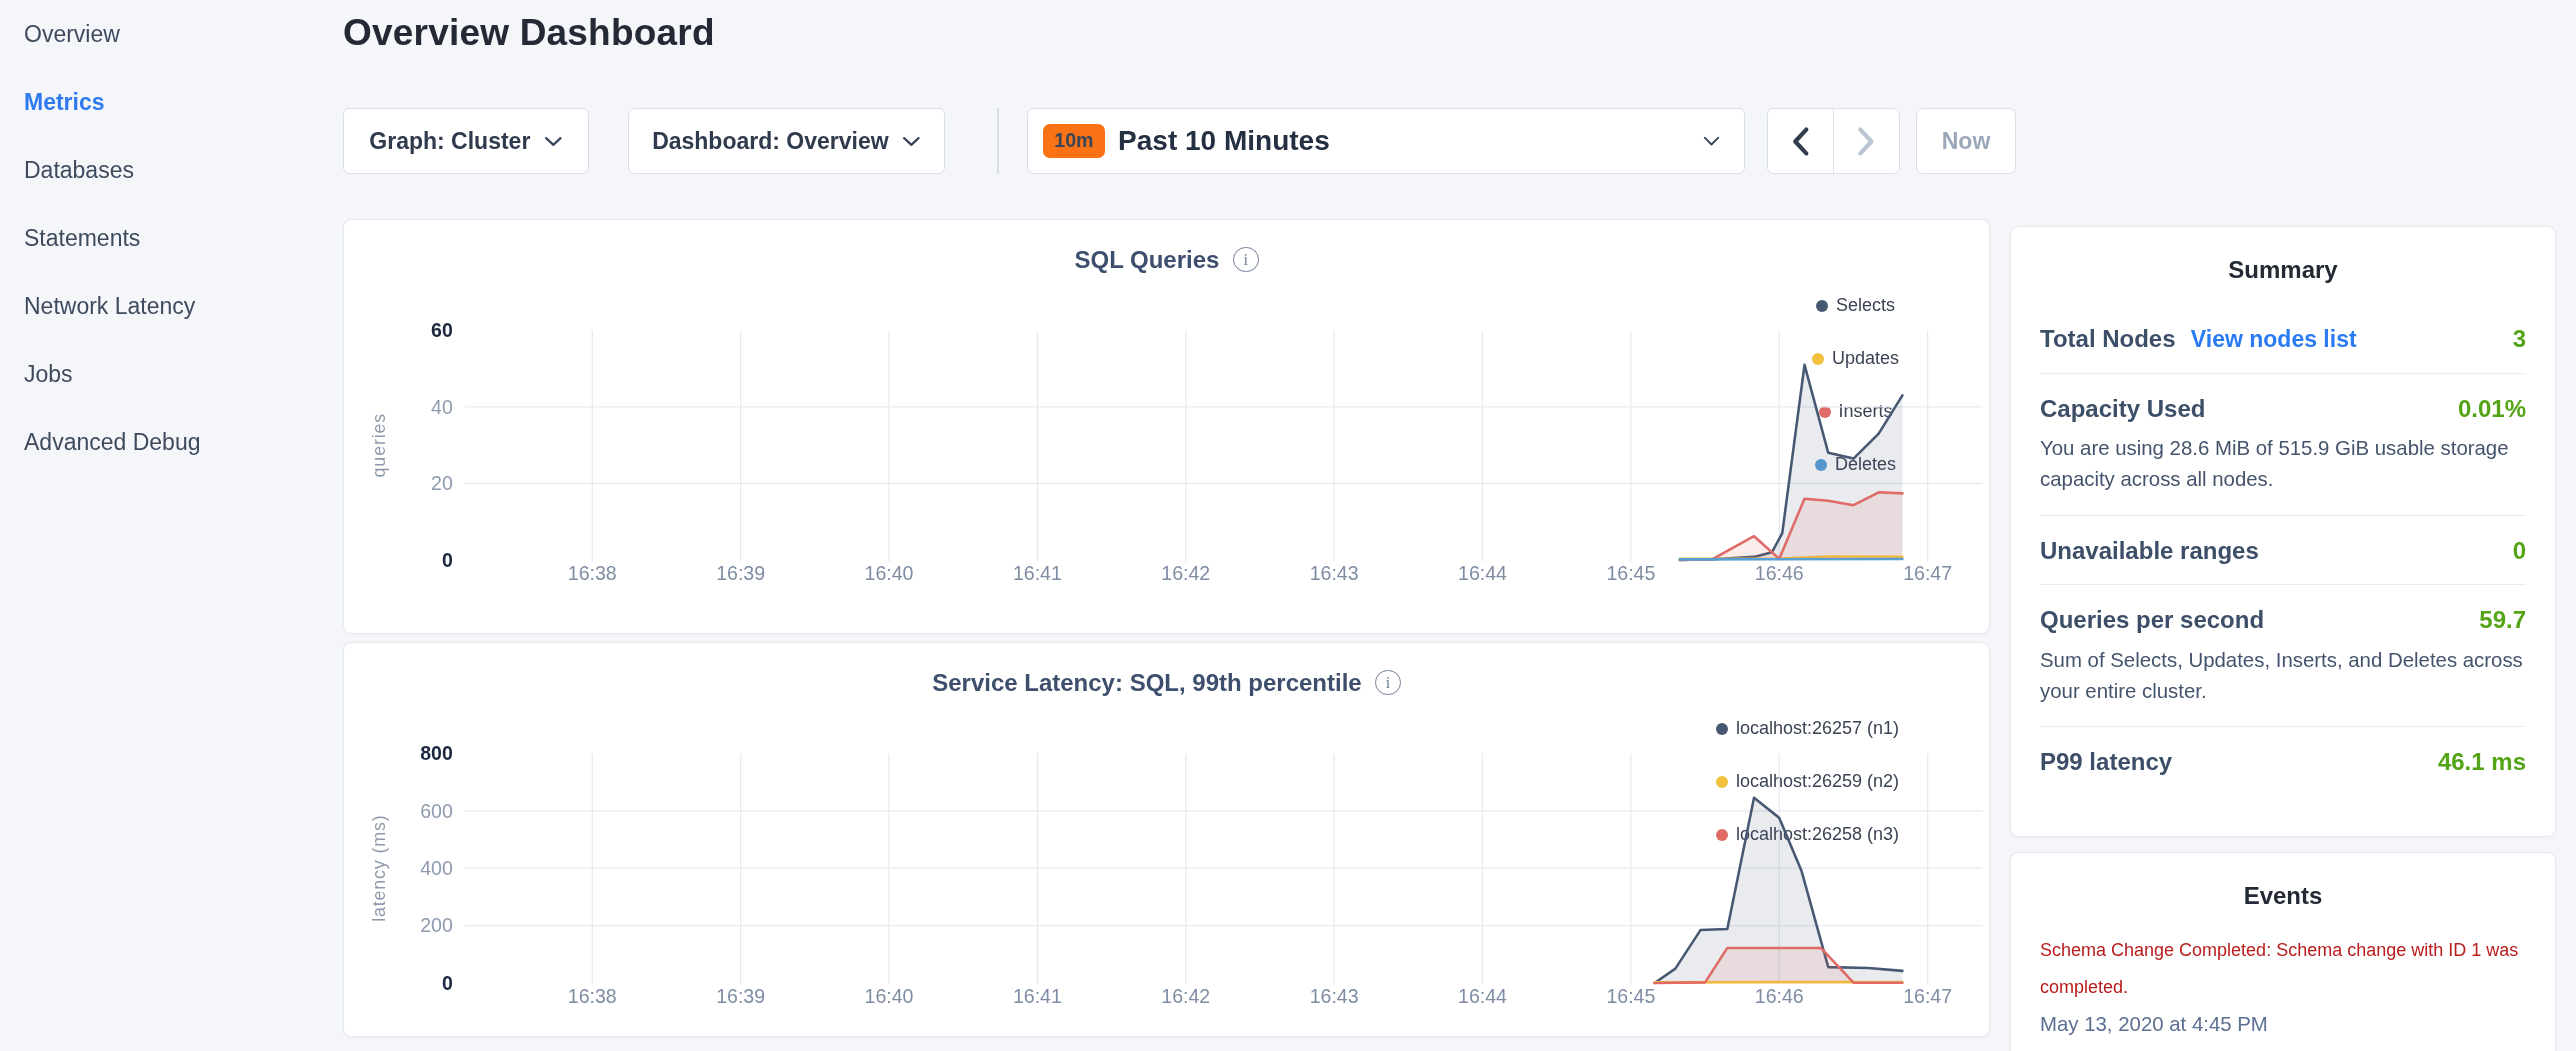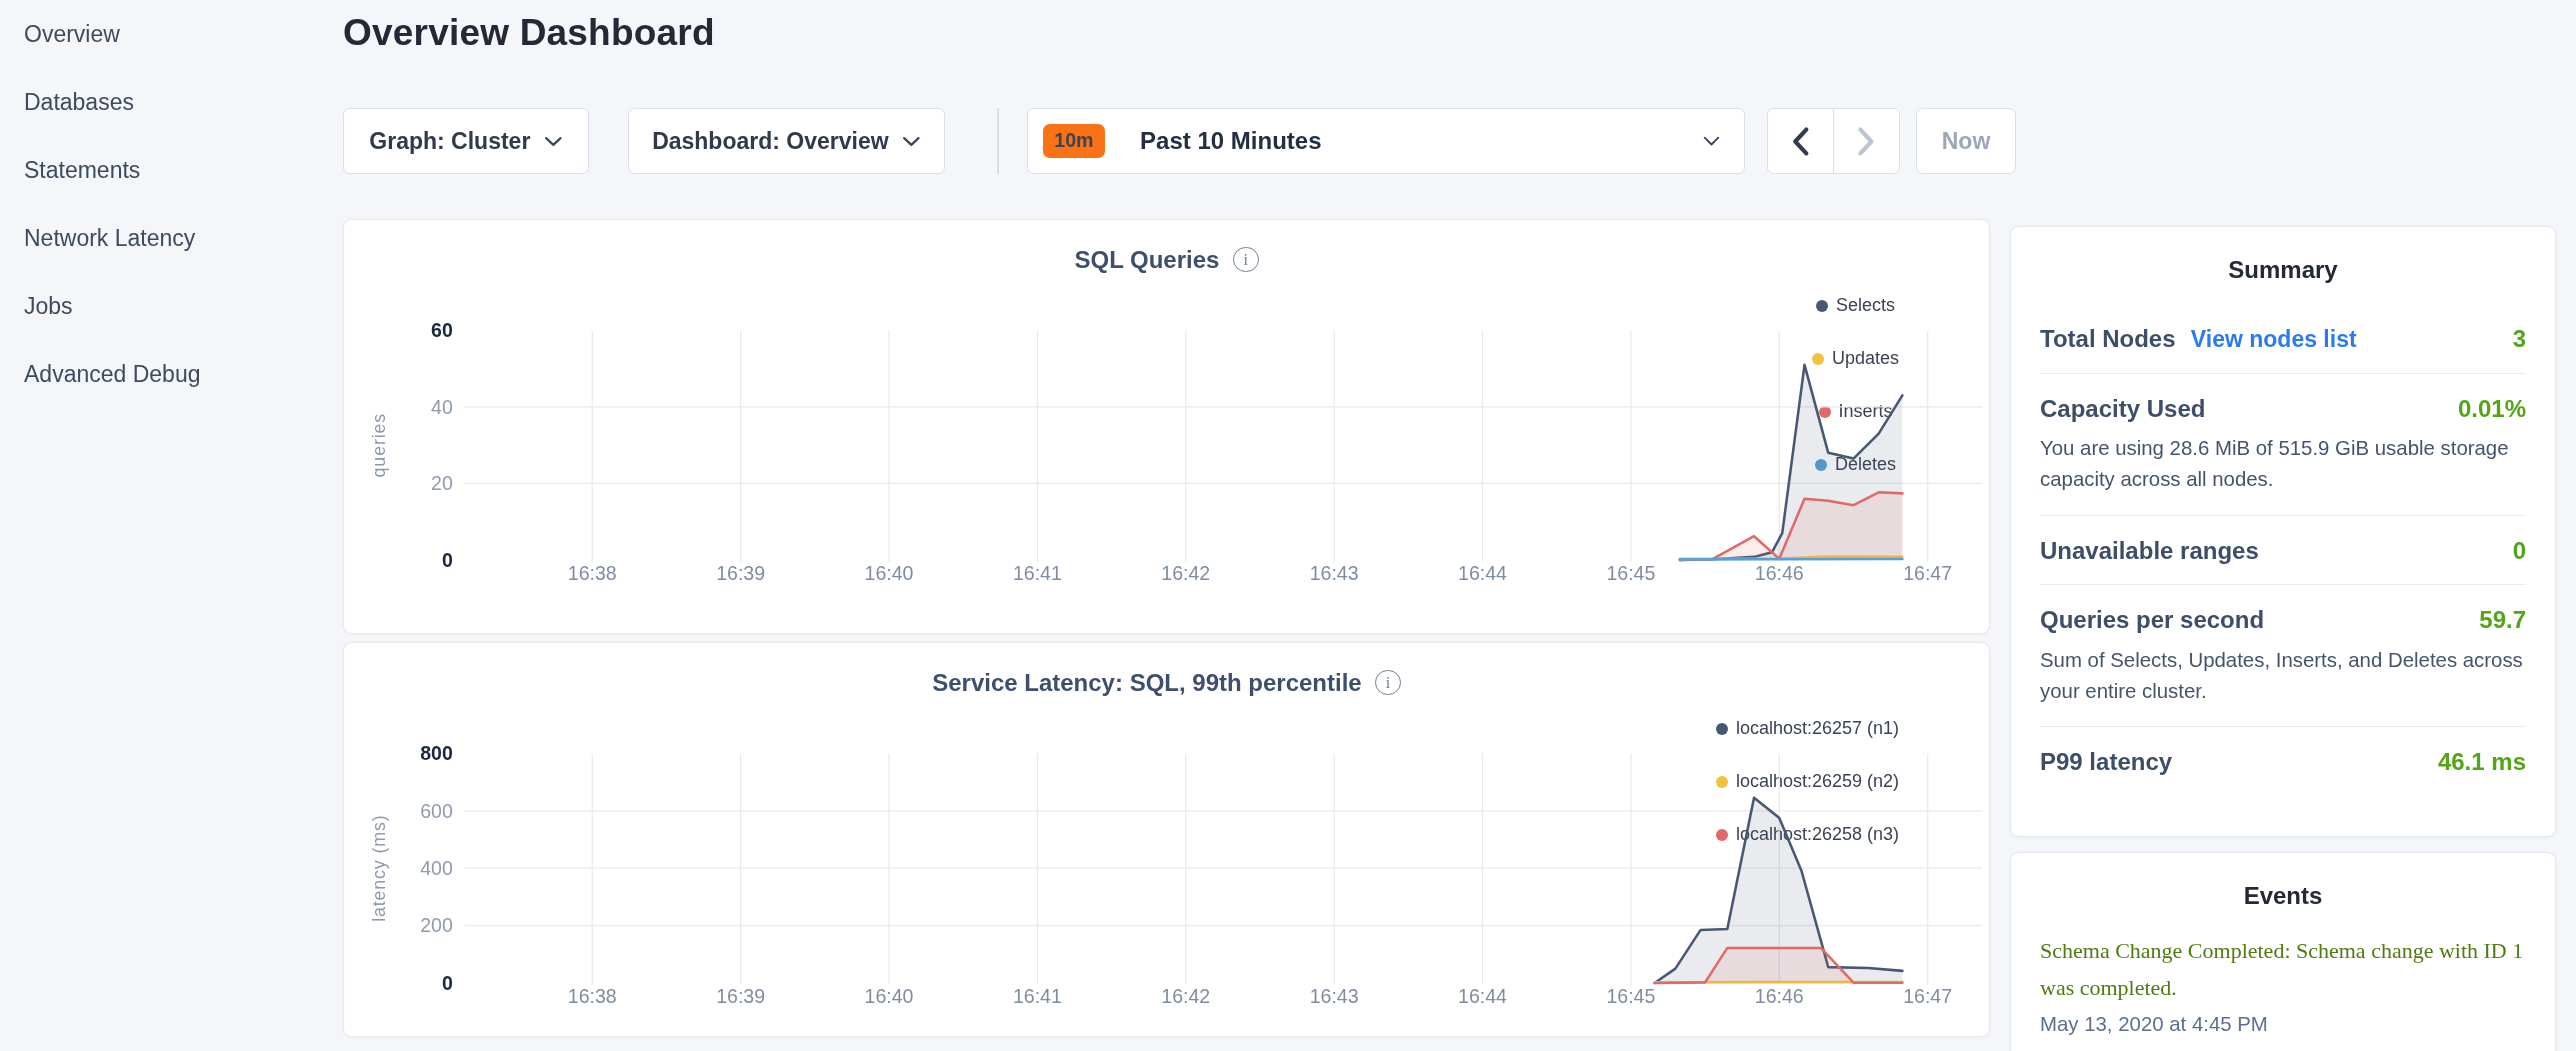--- a/index.html
+++ b/index.html
@@ -28,21 +28,21 @@
     cursor:pointer; gap:13.6px;
   }
   .dd-graph{ left:343px; width:246px; }
   .dd-dashboard{ left:628px; width:317px; }
   .vdivider{ position:absolute; left:997px; top:108px; width:1.7px; height:66px; background:#d9dee6; }
   .dd-time{ left:1027px; width:718px; justify-content:flex-start; padding:0 24px 0 15.3px; }
   .time-badge{
     background:#f97316; color:#3a4557; font-size:19.6px; font-weight:700;
     border-radius:6.8px; padding:6.8px 11px; line-height:1;
   }
-  .time-label{ font-size:24px; font-weight:700; color:#242f42; margin-left:22px; }
+  .time-label{ font-size:28px; font-weight:700; color:#242f42; }
   .dd-time .chev{ margin-left:auto; }
   .arrow-group{
     position:absolute; left:1767px; top:108px; width:133px; height:66px;
     background:#fff; border:1.3px solid #d9dee8; border-radius:6.8px;
     display:flex; overflow:hidden;
   }
   .arrow-btn{ flex:1; background:#fff; border:none; display:flex; align-items:center; justify-content:center; cursor:pointer; }
   .arrow-btn + .arrow-btn{ border-left:1.3px solid #d9dee6; }
   .btn-now{ left:1916px; width:100px; color:#9ba7b8; font-size:23px; }
   
@@ -74,31 +74,32 @@
   .srow + .srow{ border-top:1.3px solid #e9ecf1; }
   .summary-items{ margin-top:20.4px; }
   .srow-top{ display:flex; align-items:baseline; }
   .slabel{ font-size:24px; font-weight:700; color:#3d4e68; }
   .slink{ font-size:23px; font-weight:600; color:#2a7af2; margin-left:15.3px; text-decoration:none; cursor:pointer; }
   .svalue{ margin-left:auto; font-size:24px; font-weight:700; color:#54a417; }
   .sdesc{ margin-top:10.2px; font-size:20.4px; line-height:31px; color:#44546c; }
   
   .events-panel{ left:2010px; top:852px; width:546px; height:221px; padding:0 29px; }
   .event-item{ margin-top:22px; }
-  .event-msg{ font-size:22px; line-height:37px; color:#4d7c0f;font-family:Liberation Serif, serif; }
+  .event-msg{ font-size:18px; line-height:37px; color:#b91c1c; }
   .event-time{ margin-top:6.8px; font-size:20.4px; color:#5c6f90; }
 </style>
 </head>
 <body>
 
 <div class="app">
 
   <nav class="sidebar">
     <ul id="nav-list">
         <li>Overview</li>
+        <li class="active">Metrics</li>
         <li>Databases</li>
         <li>Statements</li>
         <li>Network Latency</li>
         <li>Jobs</li>
         <li>Advanced Debug</li>
       </ul>
   </nav>
 
   <h1 class="page-title">Overview Dashboard</h1>
 

